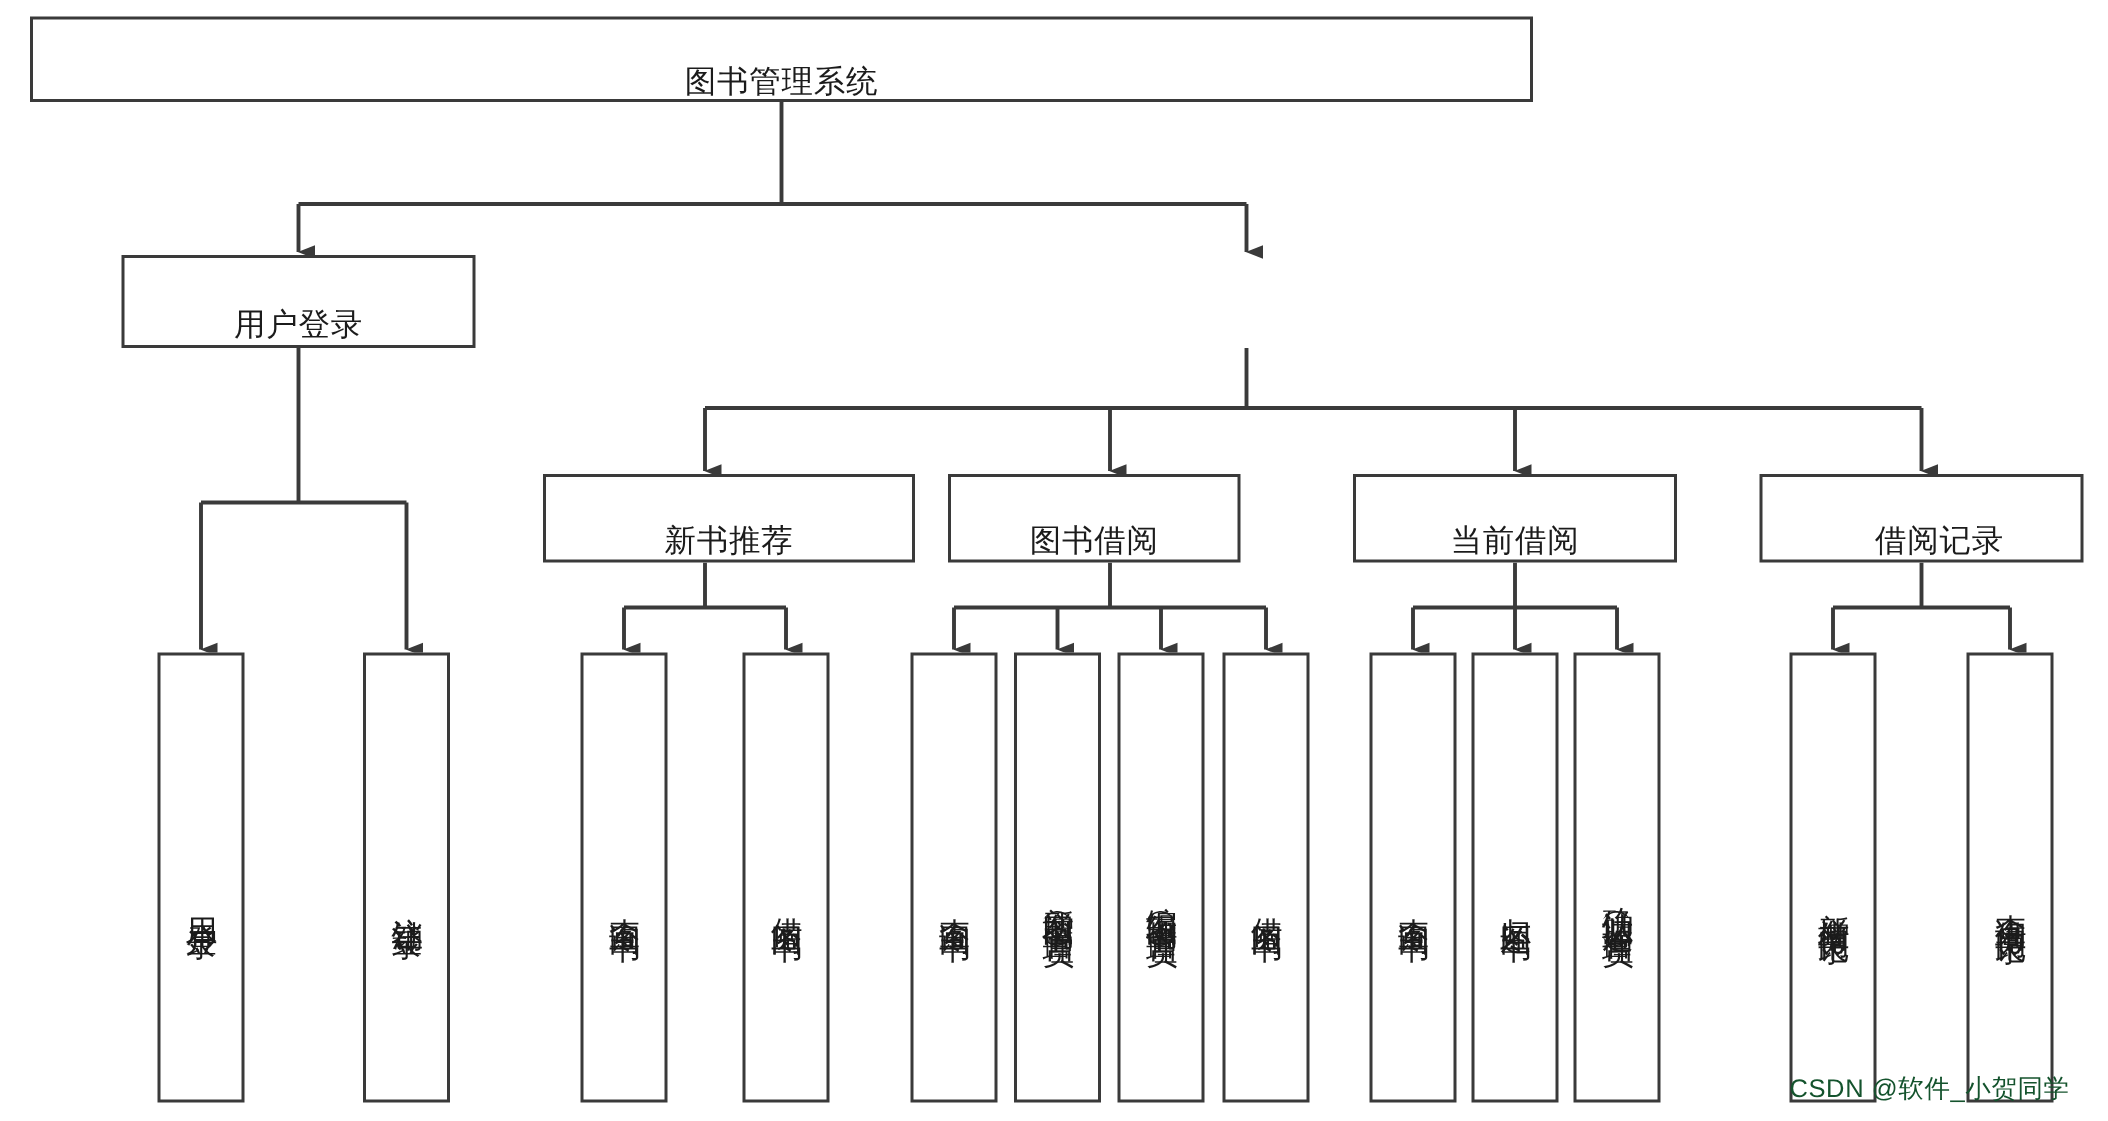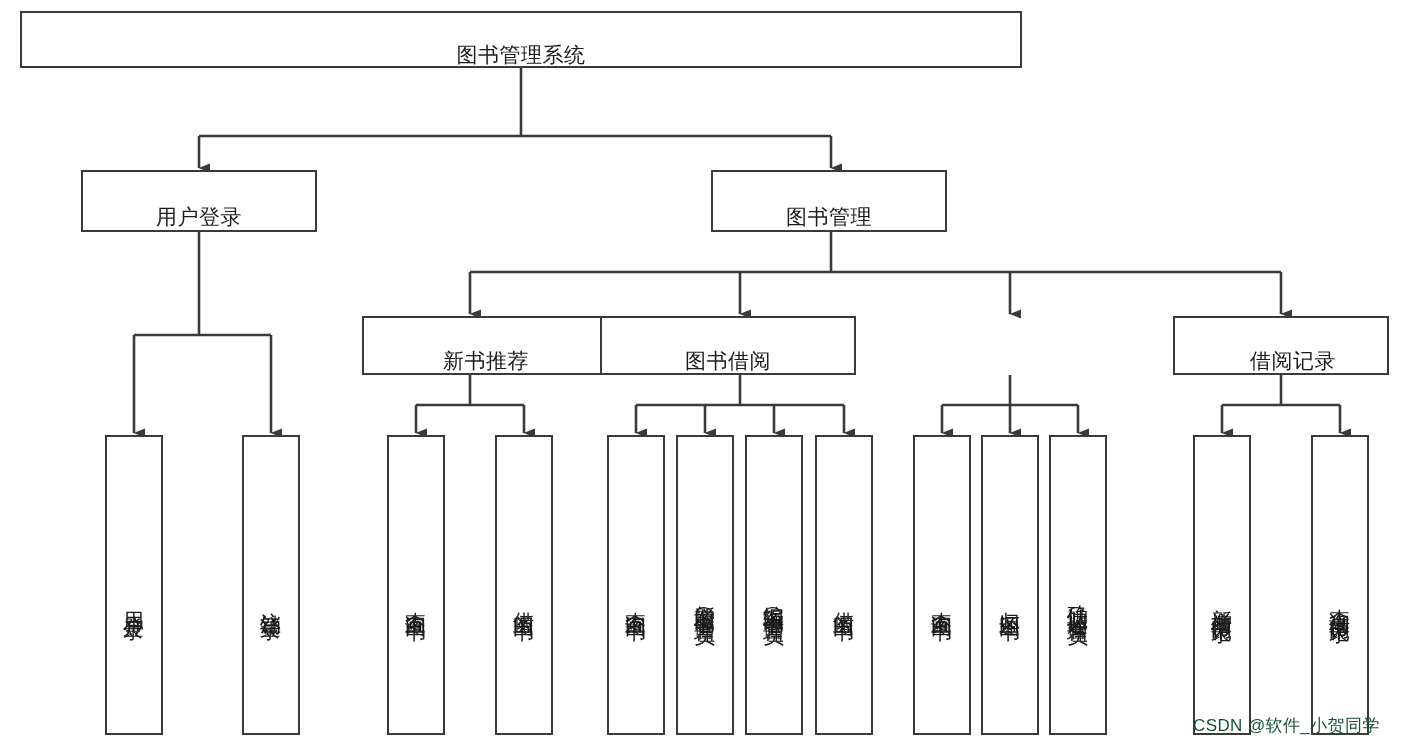--- a/index.html
+++ b/index.html
@@ -125,29 +125,29 @@
     </g>
   </svg>
 
   <div class="node horiz" style="left:20px; top:11px; width:1002px; height:57px;">
     <span class="node-label">图书管理系统</span>
   </div>
 
   <div class="node horiz" style="left:81px; top:170px; width:236px; height:62px;">
     <span class="node-label">用户登录</span>
   </div>
-  <div class="node horiz" style="left:711px; top:170px; width:236px; height:62px;">
-    <span class="node-label">图书管理</span>
-  </div>
 
   <div class="node horiz" style="left:362px; top:316px; width:248px; height:59px;">
     <span class="node-label">新书推荐</span>
   </div>
-  <div class="node horiz" style="left:600px; top:316px; width:256px; height:59px;">
+  <div class="node horiz" style="left:632px; top:316px; width:195px; height:59px;">
     <span class="node-label">图书借阅</span>
+  </div>
+  <div class="node horiz" style="left:902px; top:316px; width:216px; height:59px;">
+    <span class="node-label">当前借阅</span>
   </div>
   <div class="node horiz" style="left:1173px; top:316px; width:216px; height:59px;padding-left:24px;">
     <span class="node-label">借阅记录</span>
   </div>
 
   <div class="node vert" style="left:105px; top:435px; width:58px; height:300px;">
     <span class="node-label">用户登录</span>
   </div>
   <div class="node vert" style="left:242px; top:435px; width:58px; height:300px;">
     <span class="node-label">注销登录</span>

